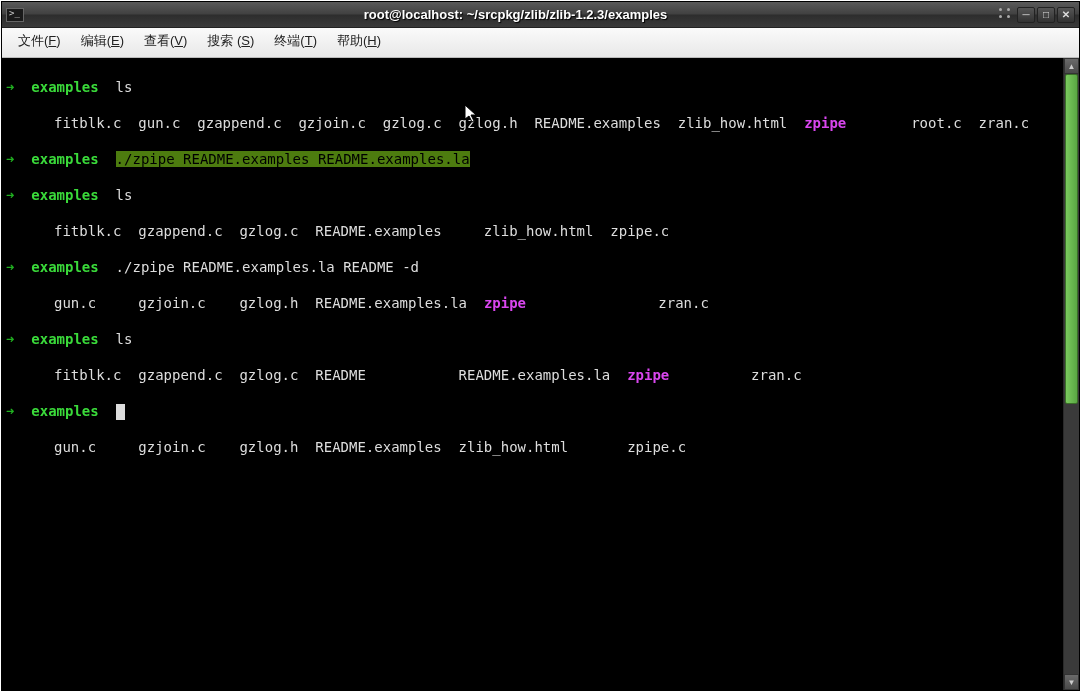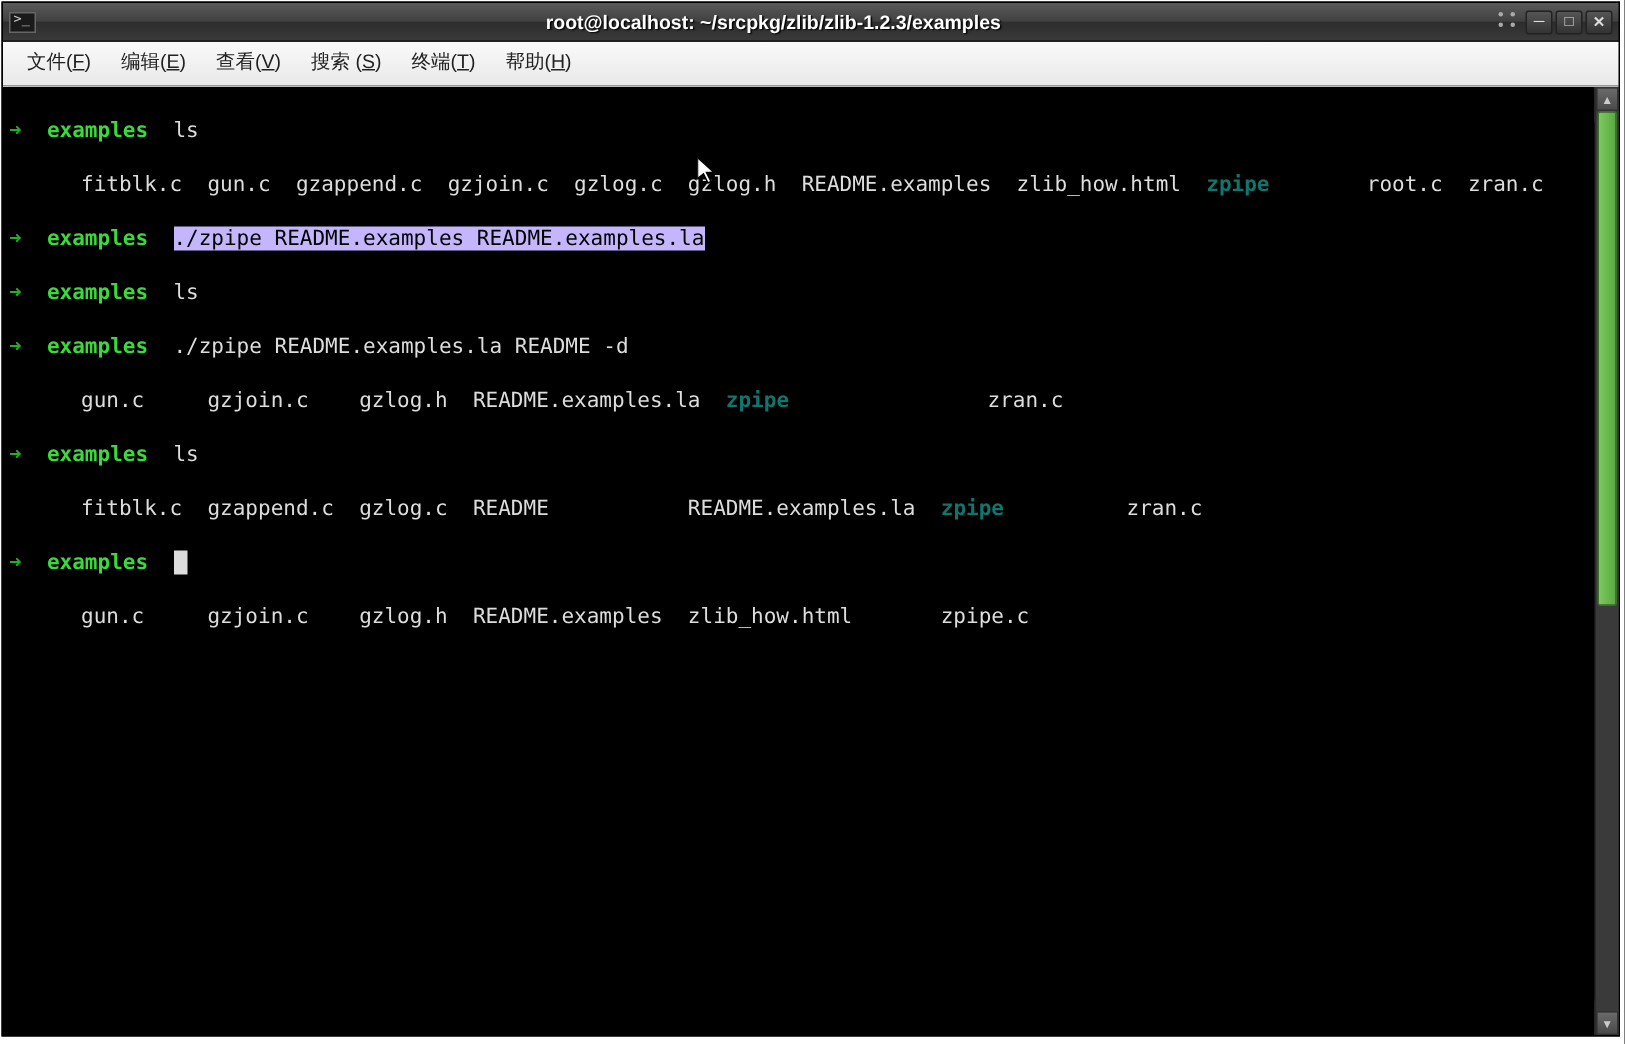--- a/index.html
+++ b/index.html
@@ -143,23 +143,23 @@
   top: 0;
   height: 55%;
   background: linear-gradient(to right, #7aca5e, #5aa843);
   border: 1px solid #3a7028;
   border-radius: 2px;
 }
 .arrow { color: #20b020; }
 .prompt-dir { color: #3ada3a; font-weight: bold; }
 .cmd { color: #dddddd; }
 .file-white { color: #dddddd; margin-left: 48px; }
-.file-green-bold { color: #0f766e; font-weight: bold; margin-top: 45px; }
+.file-green-bold { color: #d946ef; font-weight: bold; margin-top: 45px; }
 .highlighted {
-  background: #c4b5fd;
+  background: #4d7c0f;
   color: #000;
 }
 .tline { display: block; height: 18px; }
 .cursor-block {
   display: inline-block;
   width: 9px;
   height: 16px;
   background: #dddddd;
   vertical-align: middle;
 }
@@ -198,20 +198,21 @@
     <div class="menu-item"><span>终端(</span><u>T</u><span>)</span></div>
     <div class="menu-item"><span>帮助(</span><u>H</u><span>)</span></div>
   </div>
 
   <div class="content-area">
     <div class="terminal">
 <span class="tline"><span class="arrow">➜</span>  <span class="prompt-dir">examples</span>  <span class="cmd">ls</span></span>
 <span class="tline"><span class="file-white">fitblk.c  gun.c  gzappend.c  gzjoin.c  gzlog.c  gzlog.h  README.examples  zlib_how.html  </span><span class="file-green-bold">zpipe</span><span class="file-white">  root.c  zran.c</span></span>
 <span class="tline"><span class="arrow">➜</span>  <span class="prompt-dir">examples</span>  <span class="highlighted">./zpipe README.examples README.examples.la</span></span>
 <span class="tline"><span class="arrow">➜</span>  <span class="prompt-dir">examples</span>  <span class="cmd">ls</span></span>
+<span class="tline file-white">fitblk.c  gzappend.c  gzlog.c  README.examples     zlib_how.html  zpipe.c</span>
 <span class="tline"><span class="arrow">➜</span>  <span class="prompt-dir">examples</span>  <span class="cmd">./zpipe README.examples.la README -d</span></span>
 <span class="tline"><span class="file-white">gun.c     gzjoin.c    gzlog.h  README.examples.la  </span><span class="file-green-bold">zpipe</span><span class="file-white">          zran.c</span></span>
 <span class="tline"><span class="arrow">➜</span>  <span class="prompt-dir">examples</span>  <span class="cmd">ls</span></span>
 <span class="tline"><span class="file-white">fitblk.c  gzappend.c  gzlog.c  README           README.examples.la  </span><span class="file-green-bold">zpipe</span><span class="file-white">    zran.c</span></span>
 <span class="tline"><span class="arrow">➜</span>  <span class="prompt-dir">examples</span>  <span class="cursor-block"></span></span>
 <span class="tline file-white">gun.c     gzjoin.c    gzlog.h  README.examples  zlib_how.html       zpipe.c</span>
       <svg class="mouse-cursor" width="14" height="18" viewBox="0 0 14 18">
         <path d="M0,0 L0,14 L4,11 L7,17 L9,16 L6,10 L11,10 Z" fill="#fff" stroke="#000" stroke-width="1"></path>
       </svg>
     </div>

